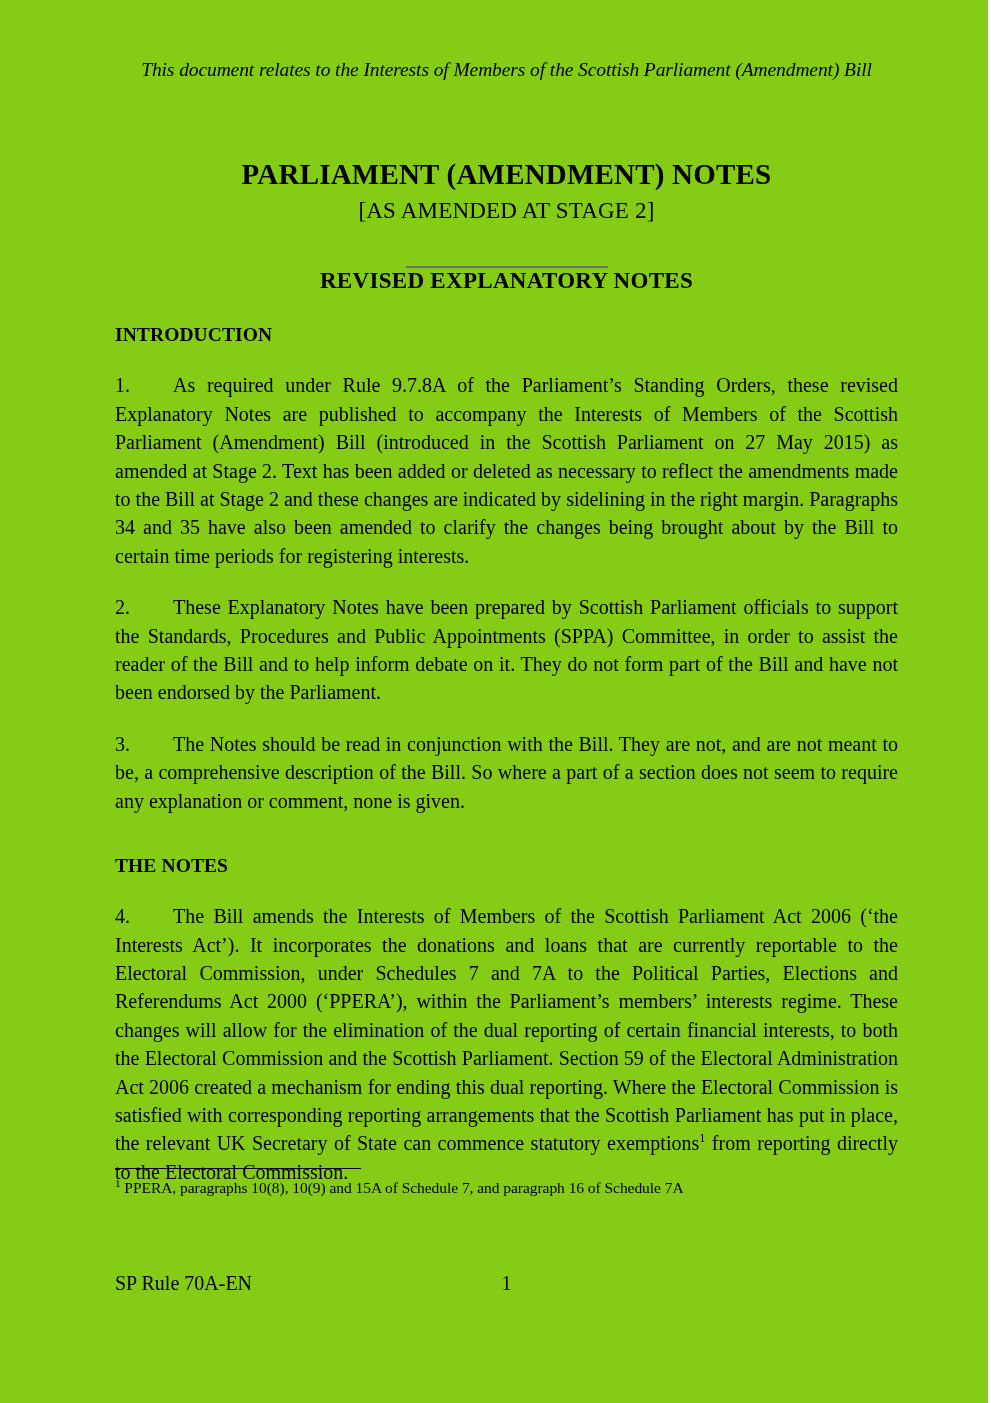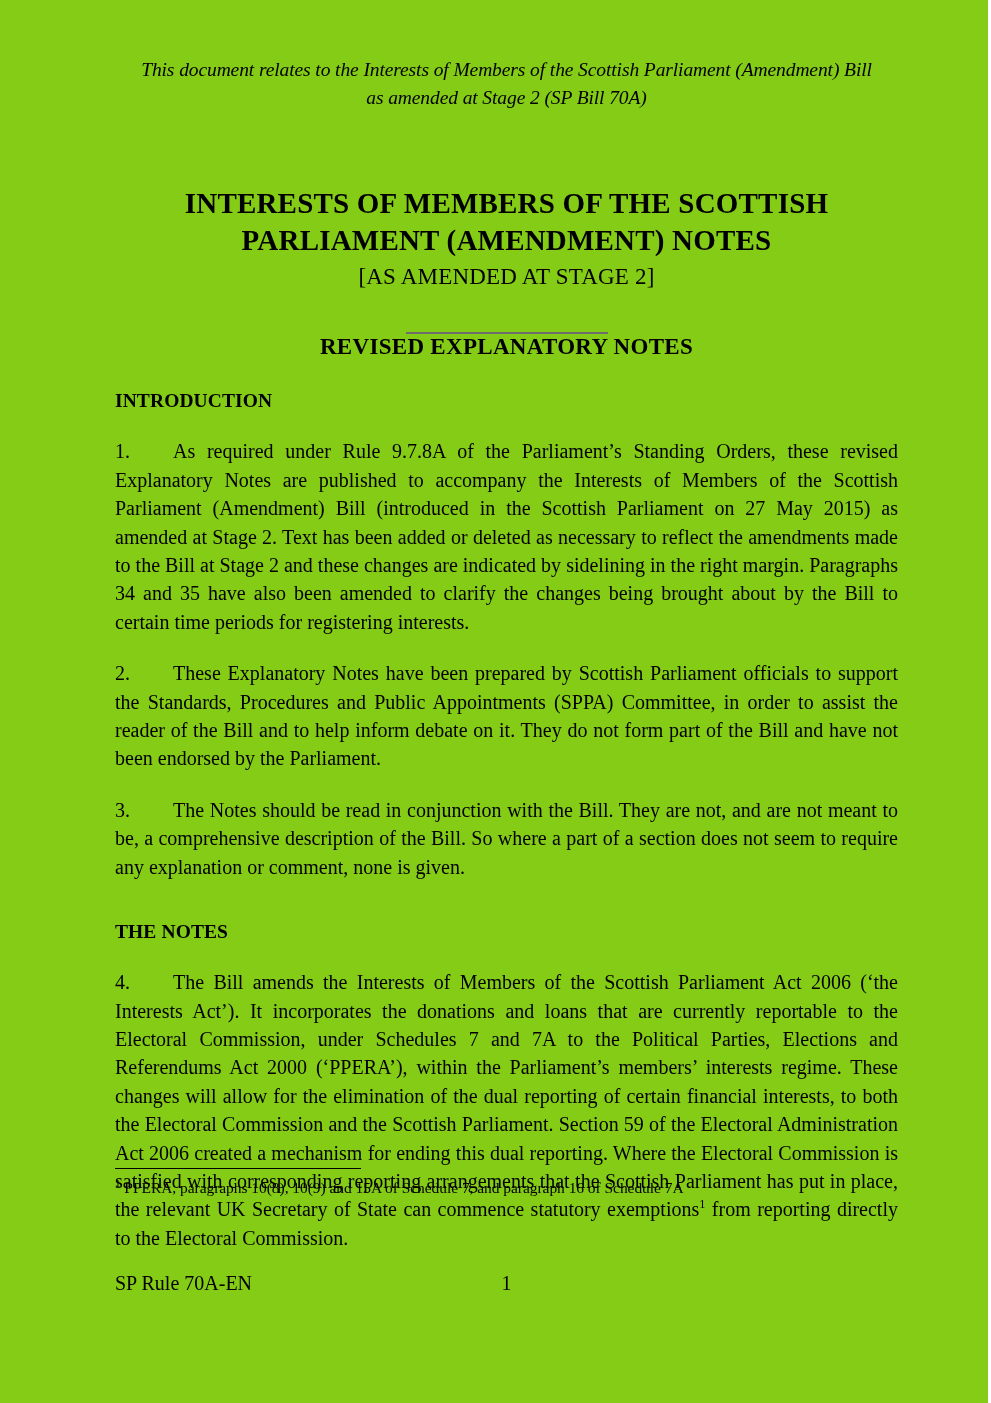--- a/index.html
+++ b/index.html
@@ -156,26 +156,24 @@
   .footer-right { flex: 0 0 33%; text-align: right; }
 </style>
 </head>
 <body>
 
 <div class="page">
   <div class="content">
 
     <div class="doc-header">
       <span class="hline">This document relates to the Interests of Members of the Scottish Parliament (Amendment) Bill</span>
-      <span class="hline">as amended at Stage 2 (SP Bill 70A)</span>
     </div>
 
     <div class="title-block">
       <div class="main-title">
-        <span class="tline">INTERESTS OF MEMBERS OF THE SCOTTISH</span>
         <span class="tline">PARLIAMENT (AMENDMENT) NOTES</span>
       </div>
       <div class="sub-title">[AS AMENDED AT STAGE 2]</div>
     </div>
 
     <div class="rule-wrap">
       <span class="center-rule"></span>
     </div>
 
     <div class="notes-title">REVISED EXPLANATORY NOTES</div>

